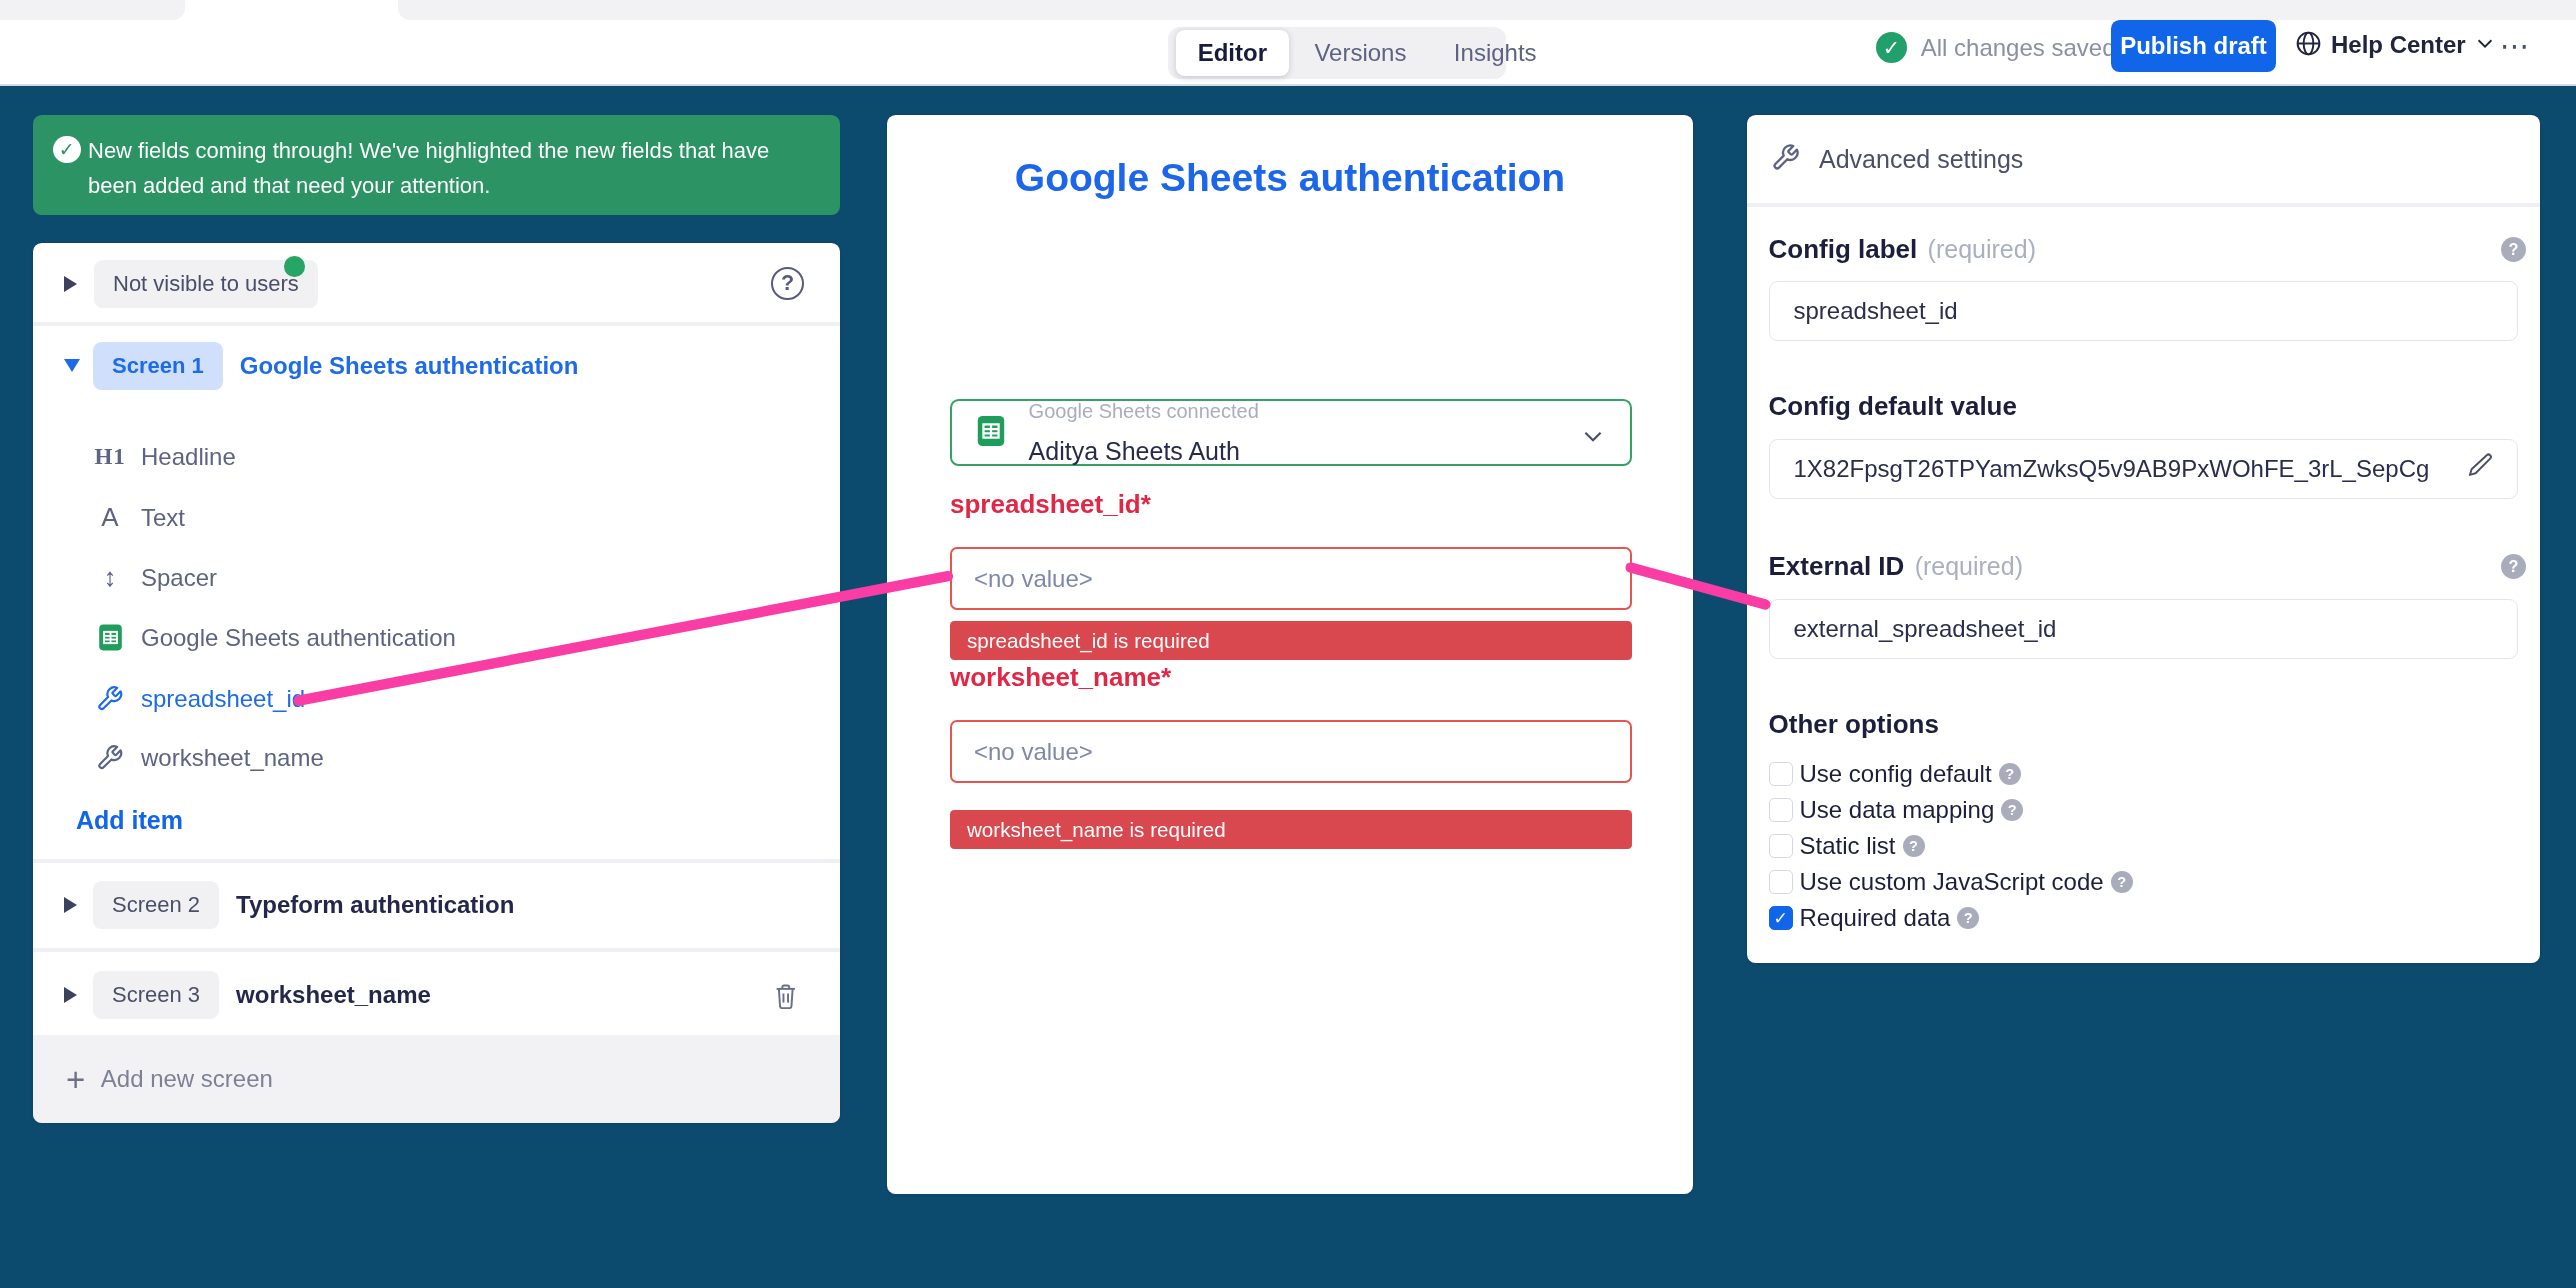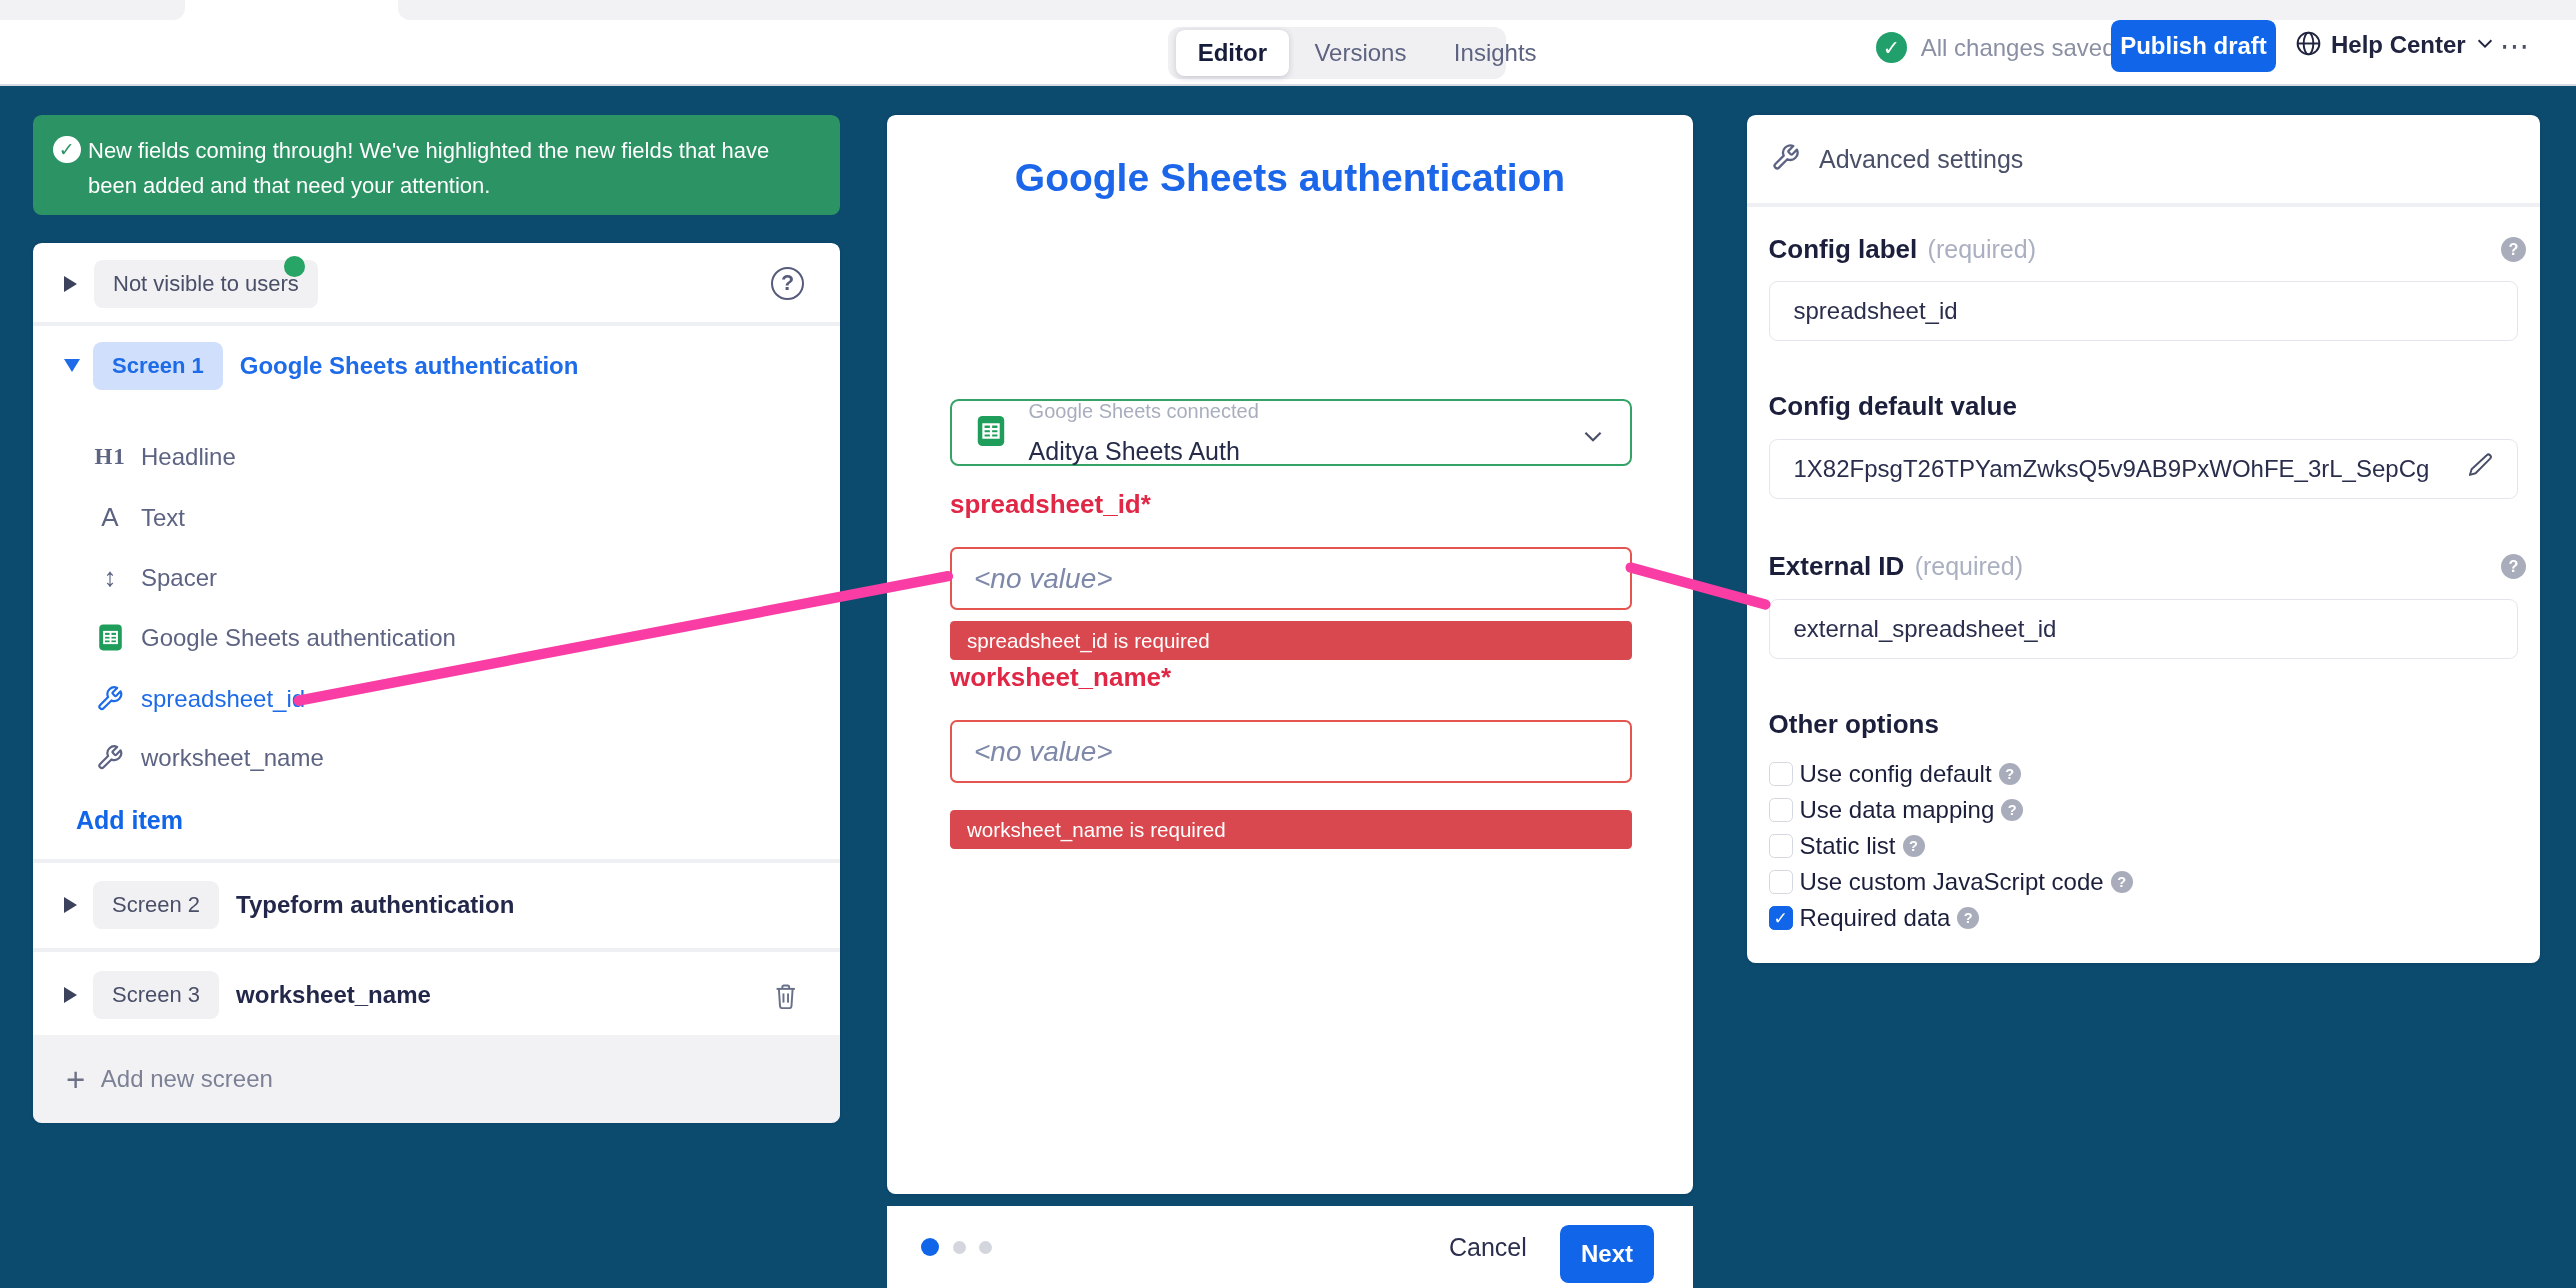--- a/index.html
+++ b/index.html
@@ -62,21 +62,21 @@
 
   
   .centercard { left:887px; top:115px; width:806px; height:1079px; }
   .center-title { position:absolute; top:41px; left:0; width:100%; text-align:center; font-size:39px; font-weight:bold; color:#1b66e9; }
   .conn-box { position:absolute; left:63px; top:284px; width:682px; height:67px; border:2.6px solid var(--dropdown-green-border); border-radius:8.6px; display:flex; align-items:center; cursor:pointer; background:#fff; }
   .conn-texts { margin-left:20.6px; }
   .conn-caption { font-size:20px; color:#a9aebe; }
   .conn-value { font-size:25px; color:#262b4a; margin-top:14px; }
   .conn-chevron { position:absolute; right:24px; top:22px; }
   .field-label { position:absolute; left:63px; font-size:26px; font-weight:bold; color:var(--label-red); }
-  .err-input { position:absolute; left:63px; width:682px; height:63px; border:2.6px solid var(--input-red-border); border-radius:6.9px; background:#fff; font-family:inherit; font-size:28px; color:#7e88a8; padding-left:22px;font-style:italic; }
+  .err-input { position:absolute; left:63px; width:682px; height:63px; border:2.6px solid var(--input-red-border); border-radius:6.9px; background:#fff; font-family:inherit; font-size:24px; color:#7e88a8; padding-left:22px; }
   .err-banner { position:absolute; left:63px; width:682px; height:39px; background:var(--error-red); border-radius:4.3px; color:#fff; font-size:20.6px; display:flex; align-items:center; padding-left:17px; }
   .center-footer { position:absolute; left:887px; top:1206px; width:806px; height:82px; background:#fff; }
   .dots { position:absolute; left:34px; top:0; height:82px; display:flex; align-items:center; gap:13.7px; }
   .dot { width:13px; height:13px; border-radius:50%; background:#d4d6de; cursor:pointer; }
   .dot.active { width:18px; height:18px; background:var(--accent-blue); }
   .cancel-btn { position:absolute; left:562px; top:0; height:82px; display:flex; align-items:center; font-size:25px; color:#2b2f4d; cursor:pointer; background:none; border:none; font-family:inherit; }
   .next-btn { position:absolute; left:673px; top:19px; width:94px; height:58px; background:var(--accent-blue); border:none; border-radius:8.6px; color:#fff; font-size:24px; font-weight:bold; cursor:pointer; font-family:inherit; }
 
   
   .rightcard { left:1747px; top:115px; width:793px; height:848px; }
@@ -263,29 +263,20 @@
 
     <div class="field-label" style="top:374px">spreadsheet_id*</div>
     <input class="err-input" style="top: 432px;" readonly="" value="&lt;no value&gt;">
     <div class="err-banner" style="top:506px">spreadsheet_id is required</div>
 
     <div class="field-label" style="top:547px">worksheet_name*</div>
     <input class="err-input" style="top: 605px;" readonly="" value="&lt;no value&gt;">
     <div class="err-banner" style="top:695px">worksheet_name is required</div>
   </div>
 
-  <div class="center-footer">
-    <div class="dots">
-      <div class="dot active"></div>
-      <div class="dot"></div>
-      <div class="dot"></div>
-    </div>
-    <button class="cancel-btn">Cancel</button>
-    <button class="next-btn">Next</button>
-  </div>
 
   <div class="card rightcard">
     <div class="rp-header">
       <span class="wrench">
         <svg width="29" height="29" viewBox="0 0 24 24" fill="none" stroke="currentColor" stroke-width="1.9" stroke-linejoin="round">
             <path d="M14.7 6.3a1 1 0 0 0 0 1.4l1.6 1.6a1 1 0 0 0 1.4 0l3.77-3.77a6 6 0 0 1-7.94 7.94l-6.91 6.91a2.12 2.12 0 0 1-3-3l6.91-6.91a6 6 0 0 1 7.94-7.94l-3.76 3.76z"></path>
           </svg>
       </span>
       <span class="rp-header-label">Advanced settings</span>
     </div>

